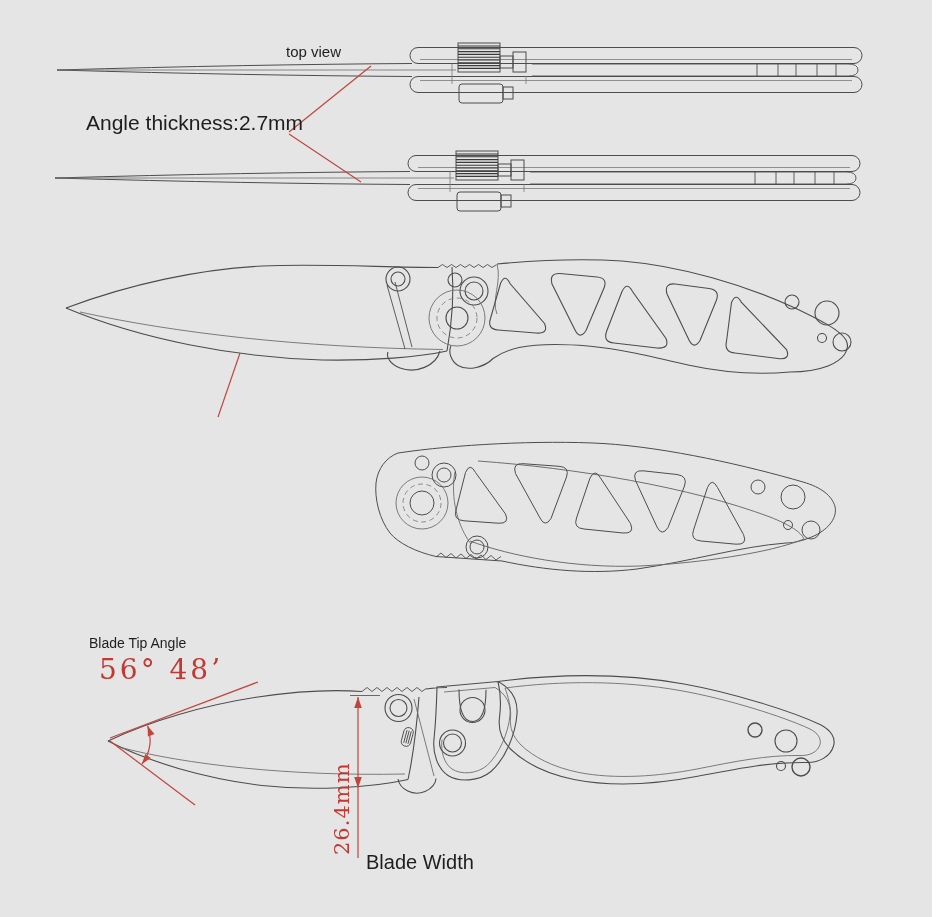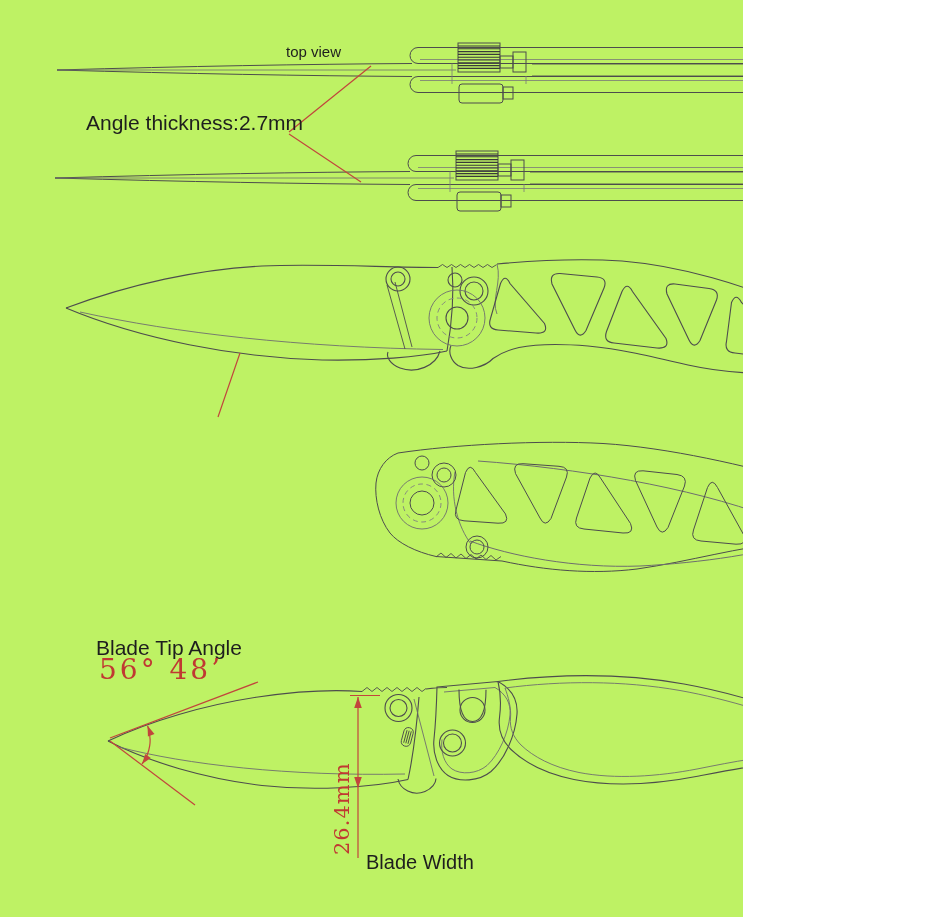--- a/index.html
+++ b/index.html
@@ -1,23 +1,23 @@
 <!DOCTYPE html>
 <html><head>
 <meta charset="utf-8">
 <style>
   html,body{margin:0;padding:0;background:#ffffff;}
-  .canvas{position:relative;width:743px;height:917px;background:#bef264;overflow:hidden;
+  .canvas{position:relative;width:932px;height:917px;background:#e5e5e5;overflow:hidden;
           font-family:"Liberation Sans",sans-serif;}
   svg{position:absolute;left:0;top:0;}
   .lbl{position:absolute;color:#1e1e1e;white-space:nowrap;line-height:1.1;}
   .lbl-topview{left:286px;top:44px;font-size:15px;}
   .lbl-thickness{left:86px;top:111px;font-size:21px;}
   .lbl-edge{left:46px;top:417px;font-size:21px;}
-  .lbl-tipangle{left:96px;top:636px;font-size:21px;}
+  .lbl-tipangle{left:89px;top:636px;font-size:14px;}
   .val-tipangle{left:99px;top:655px;font-size:28px;color:#c03932;
                 font-family:"DejaVu Serif",serif;letter-spacing:3px;}
   .val-width{left:331px;top:855px;font-size:21px;color:#c03932;
              font-family:"DejaVu Serif",serif;letter-spacing:1px;
              transform:rotate(-90deg);transform-origin:0 0;}
   .lbl-width{left:366px;top:851px;font-size:20px;}
 </style>
 </head>
 <body>
 

